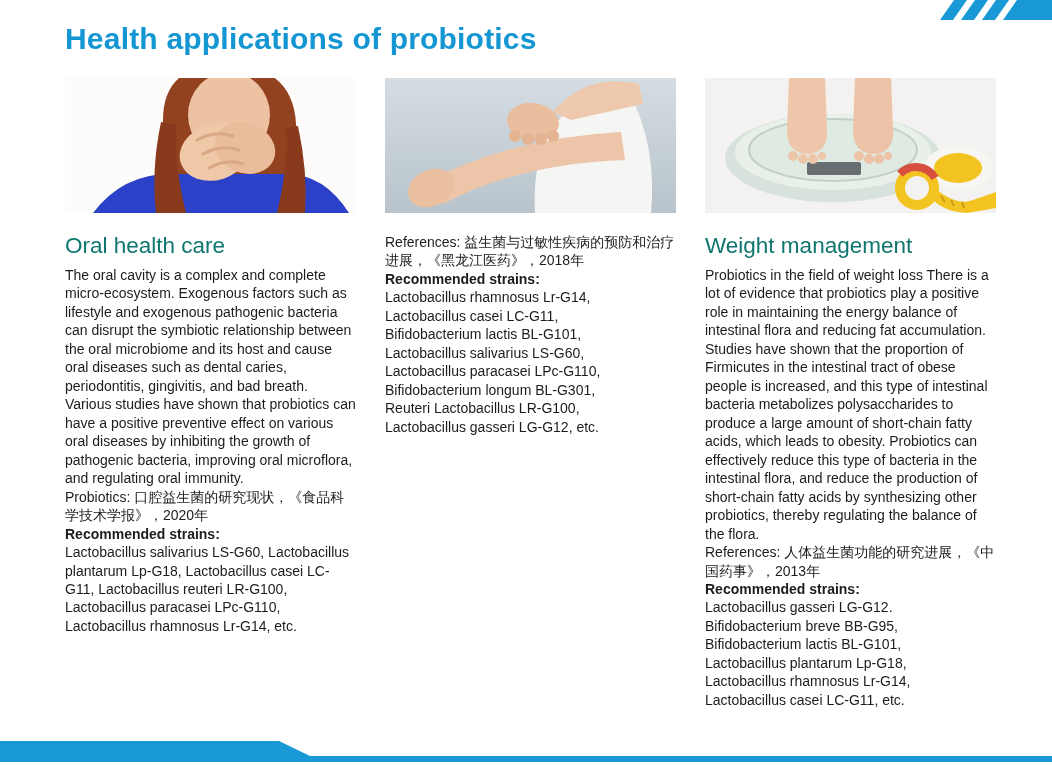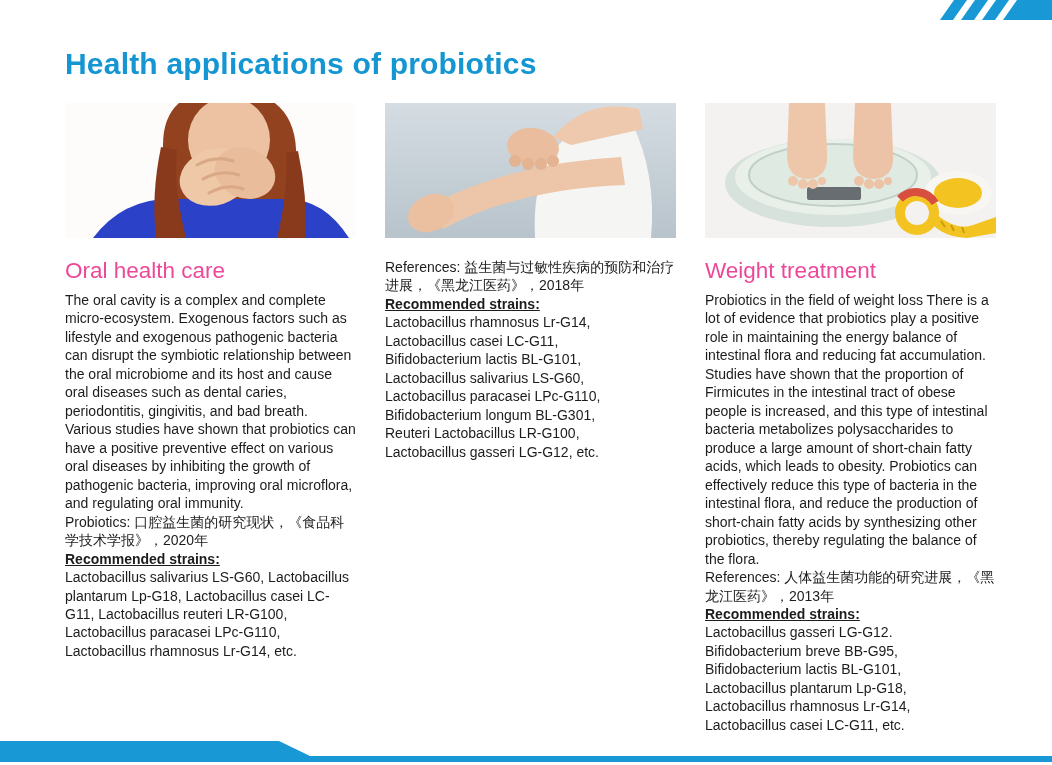--- a/index.html
+++ b/index.html
@@ -38,21 +38,21 @@
     height: 6px;
     background: #1899D6;
   }
   .deco-bottom-trapezoid {
     position: absolute;
     left: 0; bottom: 9px;
     width: 310px; height: 15px;
     background: #1899D6;
     clip-path: polygon(0 0, 279px 0, 310px 100%, 0 100%);
   }
-  .content { padding: 47px 0 0 65px; }
+  .content { padding: 22px 0 0 65px; }
   h1.page-title {
     margin: 0 0 22px 0;
     font-size: 30px;
     font-weight: 700;
     color: #1496D3;
     letter-spacing: 0.2px;
   }
   .columns {
     display: flex;
     gap: 29px;
@@ -63,24 +63,24 @@
     width: 100%; height: 135px;
     overflow: hidden;
     margin-bottom: 20px;
     line-height: 0;
   }
   .photo svg { display:block; }
   h2.col-heading {
     margin: 0 0 7px 0;
     font-size: 22.5px;
     font-weight: 400;
-    color: #ec4899;
+    color: #0f766e;
   }
   .col-text p { margin: 0; font-size: 14px; line-height: 1.32; }
-  .bold { font-weight: 700; text-decoration: underline; }
+  .bold { font-weight: 700; }
   .strains { white-space: pre-line; }
 </style>
 </head>
 <body>
 
 <div class="slide">
 
   <div class="deco-tr">
     <span class="stripe"></span>
     <span class="stripe"></span>
@@ -170,24 +170,24 @@
               <circle cx="183" cy="78" r="4" fill="#ecc3a6"></circle>
             <ellipse cx="253" cy="90" rx="34" ry="22" fill="#f7f6f3"></ellipse>
             <ellipse cx="253" cy="90" rx="24" ry="15" fill="#f2c321"></ellipse>
             <circle cx="212" cy="110" r="22" fill="#f2c321"></circle>
             <circle cx="212" cy="110" r="12" fill="#f3f2f0"></circle>
             <path d="M195,96 A22,22 0 0 1 230,100" stroke="#d94f3f" stroke-width="8" fill="none"></path>
             <path d="M232,112 Q252,128 268,122 L291,114 L291,130 L262,135 Q240,134 228,122 Z" fill="#f2c321"></path>
             <path d="M236,118 L240,124 M246,122 L249,128 M257,124 L259,130" stroke="#c99b12" stroke-width="2"></path>
           </svg>
         </div>
-        <h2 class="col-heading">Weight treatment</h2>
+        <h2 class="col-heading">Weight management</h2>
         <div class="col-text">
           <p>Probiotics in the field of weight loss There is a lot of evidence that probiotics play a positive role in maintaining the energy balance of intestinal flora and reducing fat accumulation. Studies have shown that the proportion of Firmicutes in the intestinal tract of obese people is increased, and this type of intestinal bacteria metabolizes polysaccharides to produce a large amount of short-chain fatty acids, which leads to obesity. Probiotics can effectively reduce this type of bacteria in the intestinal flora, and reduce the production of short-chain fatty acids by synthesizing other probiotics, thereby regulating the balance of the flora.</p>
-          <p>References: 人体益生菌功能的研究进展，《黑龙江医药》，2013年</p>
+          <p>References: 人体益生菌功能的研究进展，《中国药事》，2013年</p>
           <p class="bold">Recommended strains:</p>
           <p class="strains">Lactobacillus gasseri LG-G12.
 Bifidobacterium breve BB-G95,
 Bifidobacterium lactis BL-G101,
 Lactobacillus plantarum Lp-G18,
 Lactobacillus rhamnosus Lr-G14,
 Lactobacillus casei LC-G11, etc.</p>
         </div>
       </section>
 

